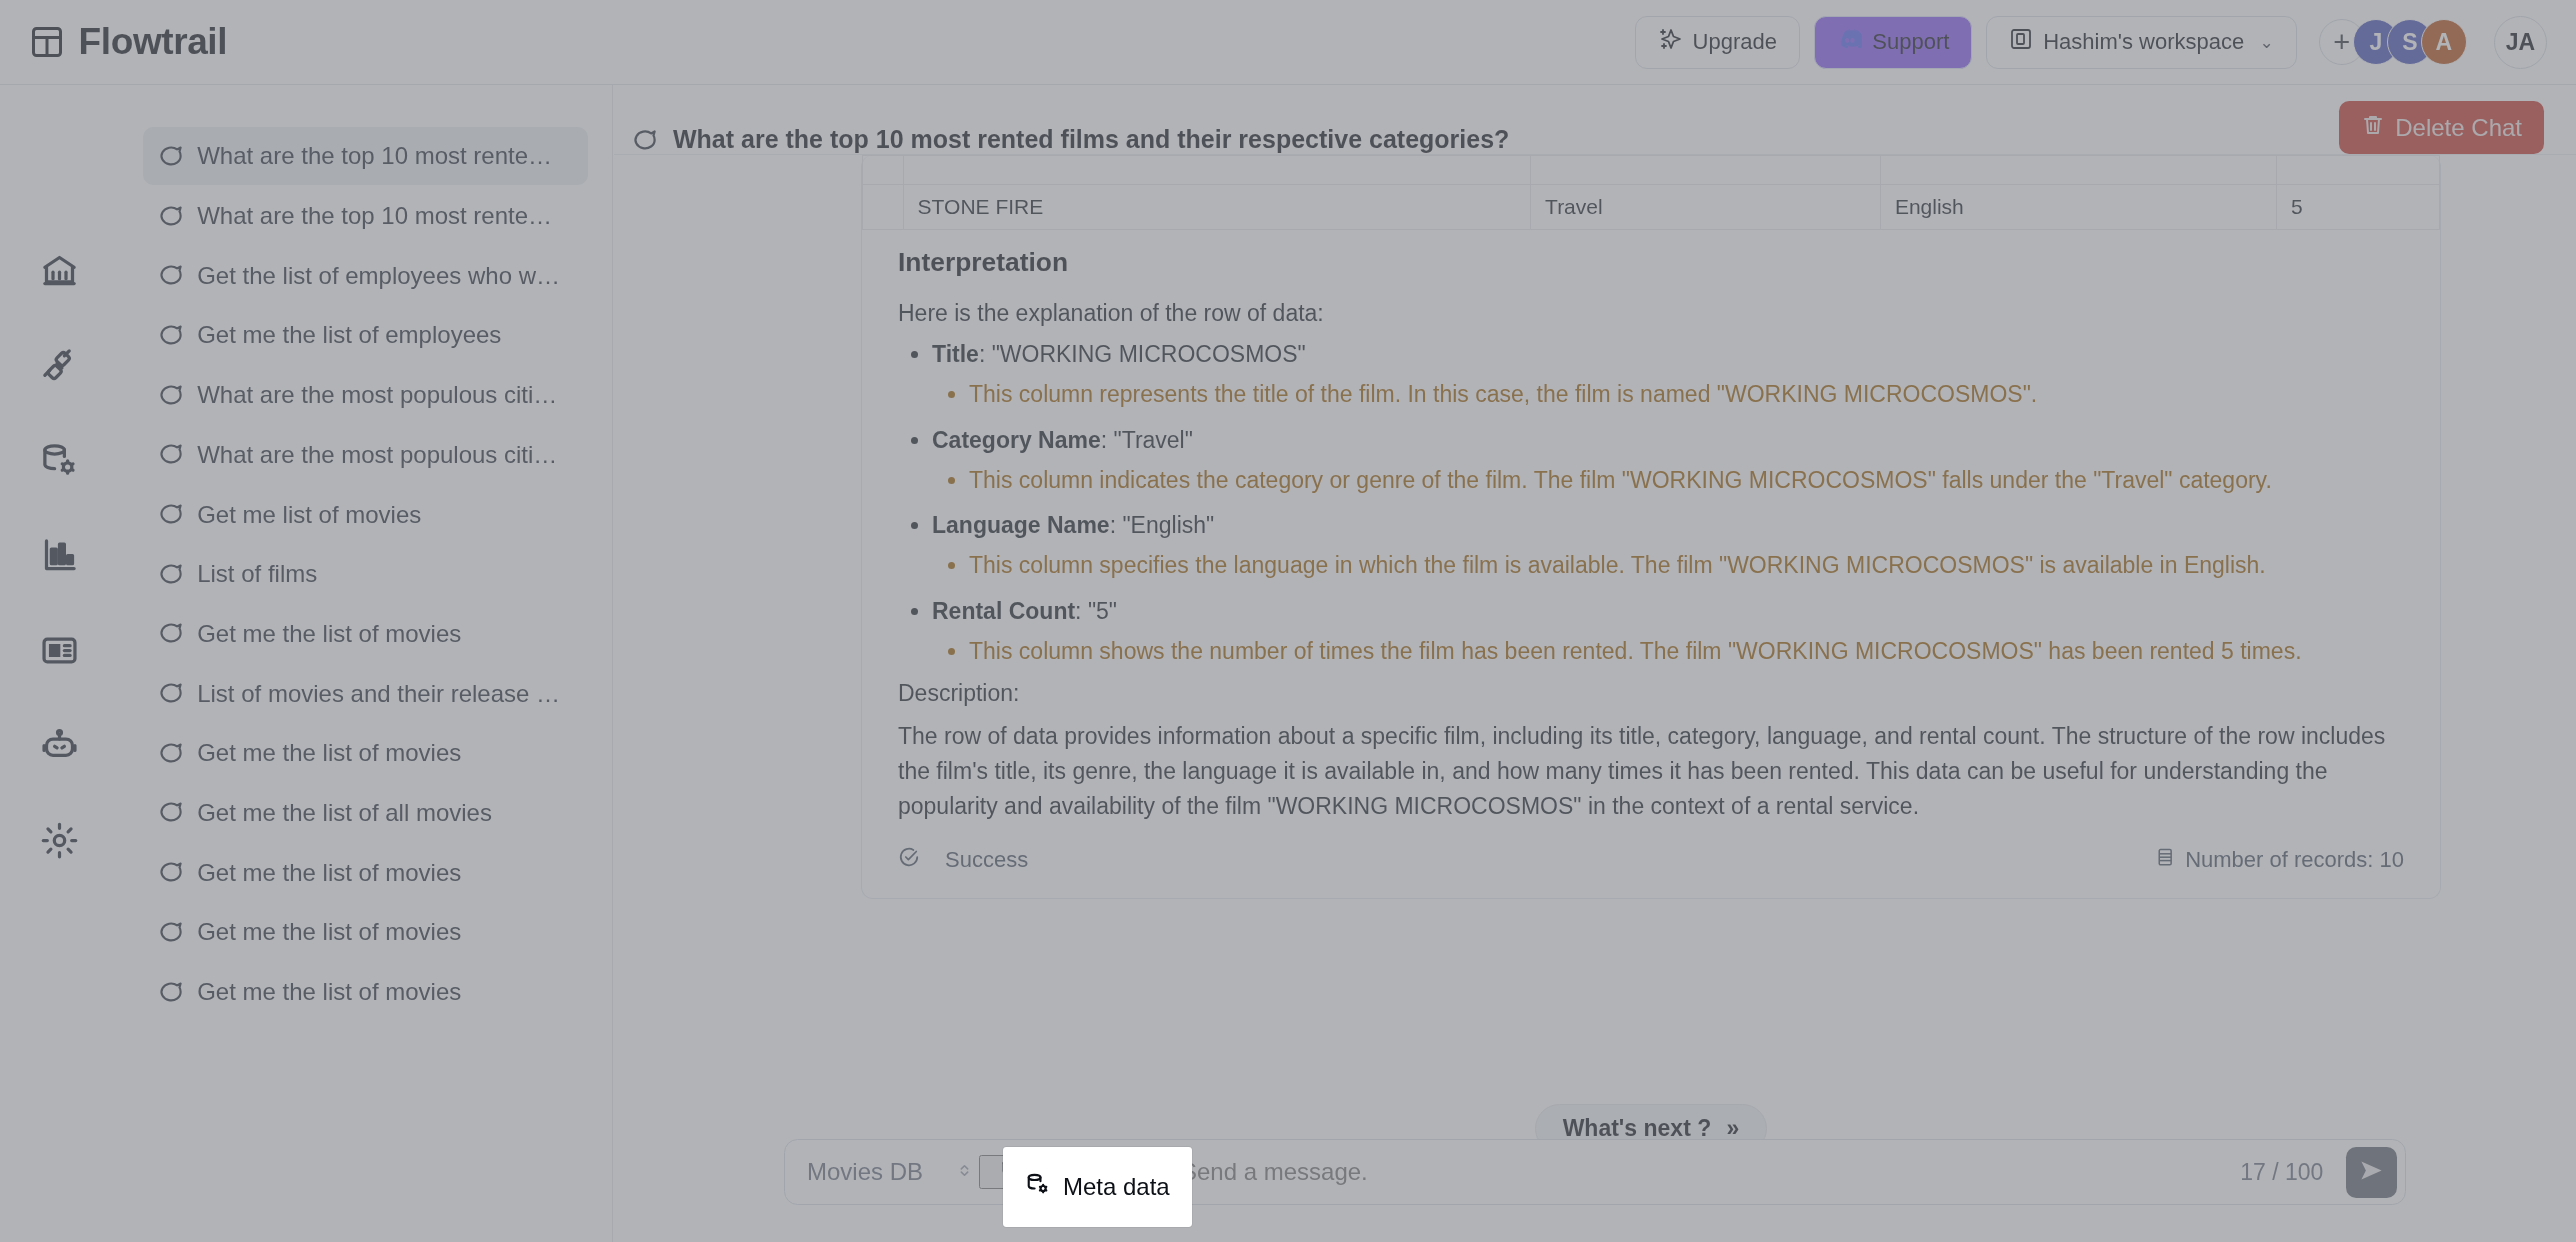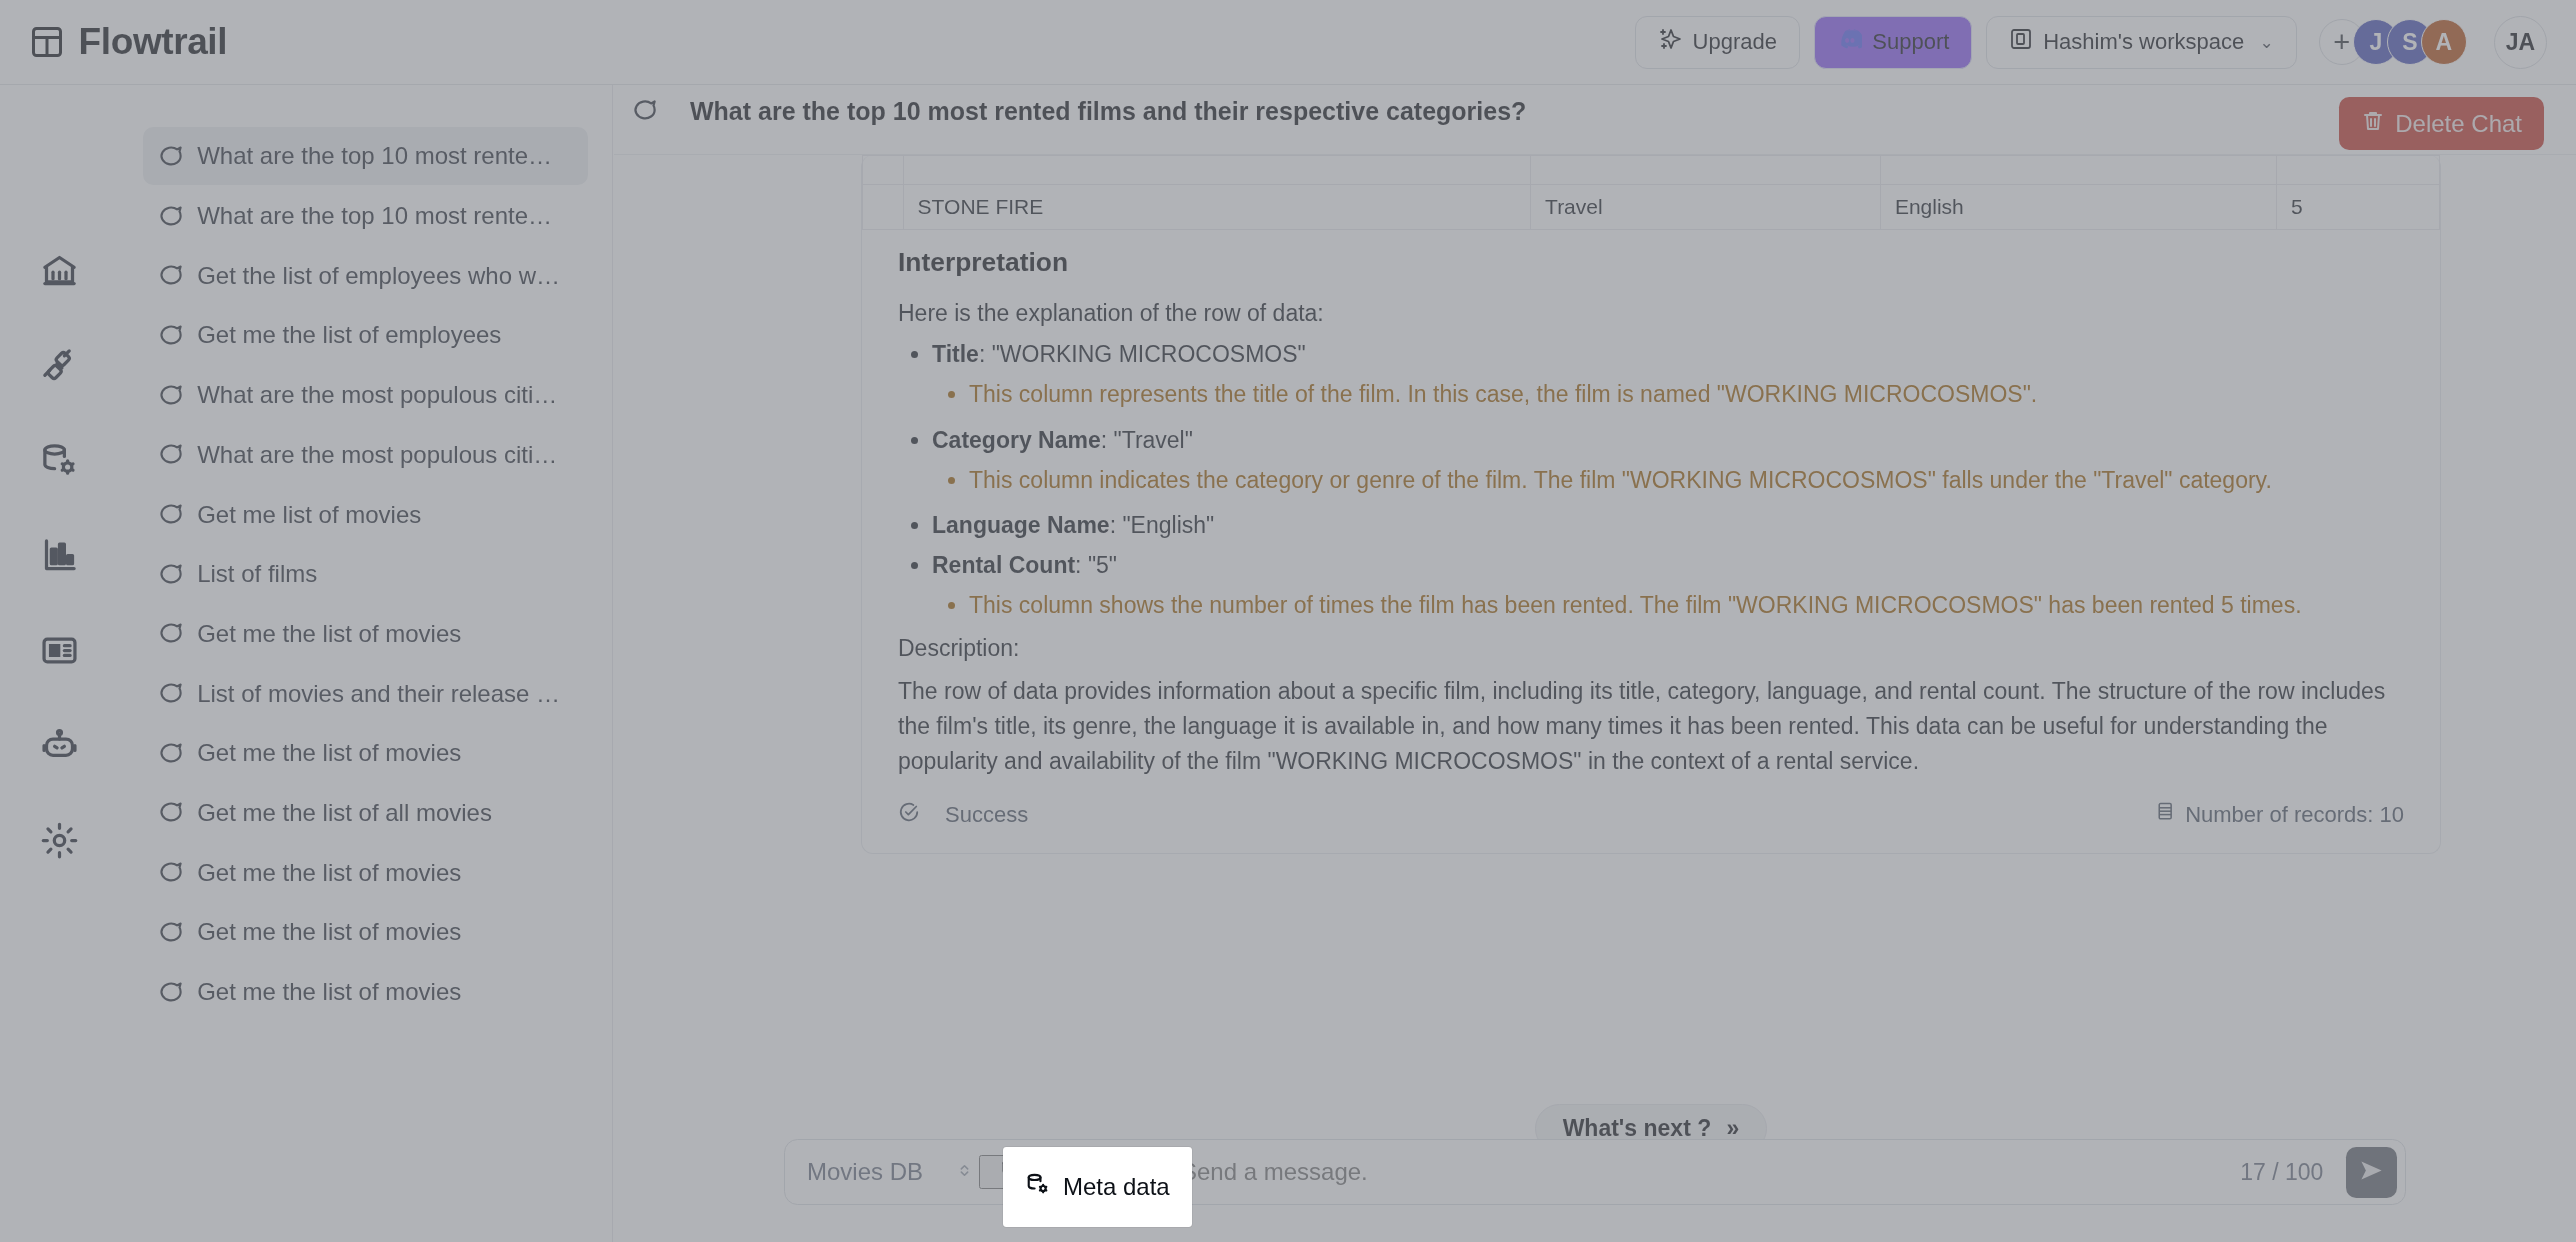--- a/index.html
+++ b/index.html
@@ -95,22 +95,22 @@
   .bubble { flex: none; width: 27px; height: 27px; color: #2b303b; }
 
   
   .main {
     position: absolute; top: 85px; left: 614px;
     width: 1962px; height: 1157px;
     background: #ffffff;
     display: flex; flex-direction: column;
   }
   .main-head {
-    height: 58px; display: flex; align-items: flex-start;
-    padding: 0 32px 0 17px; gap: 32px;
+    height: 58px; display: flex; align-items: flex-end;
+    padding: 0 32px 0 17px; gap: 15px;
     border-bottom: 0.9px solid #eceef1;
     margin-top: 12px;
   }
   .main-head .q {
     font-size: 25px; font-weight: 700; color: #14161c;
     white-space: nowrap; overflow: hidden; text-overflow: ellipsis;
   }
   .delete-btn {
     margin-left: auto; display: flex; align-items: center; gap: 10.2px;
     height: 53px; padding: 0 22px; border-radius: 10.2px;
@@ -477,21 +477,23 @@
         <div class="body-pad">
           <div class="h-interp">Interpretation</div>
           <div class="p">Here is the explanation of the row of data:</div>
           <ul class="lvl1" id="interp-list">
               <li><span class="b">Title</span><span>: "WORKING MICROCOSMOS"</span><ul class="lvl2">
                   <li>This column represents the title of the film. In this case, the film is named "WORKING MICROCOSMOS".</li>
                 </ul></li>
               <li><span class="b">Category Name</span><span>: "Travel"</span><ul class="lvl2">
                   <li>This column indicates the category or genre of the film. The film "WORKING MICROCOSMOS" falls under the "Travel" category.</li>
                 </ul></li>
-              <li><span class="b">Language Name</span><span>: "English"</span></li>
+              <li><span class="b">Language Name</span><span>: "English"</span><ul class="lvl2">
+                  <li>This column specifies the language in which the film is available. The film "WORKING MICROCOSMOS" is available in English.</li>
+                </ul></li>
               <li><span class="b">Rental Count</span><span>: "5"</span><ul class="lvl2">
                   <li>This column shows the number of times the film has been rented. The film "WORKING MICROCOSMOS" has been rented 5 times.</li>
                 </ul></li>
             </ul>
           <div class="desc-label">Description:</div>
           <div class="desc-body">The row of data provides information about a specific film, including its title, category, language, and rental count. The structure of the row includes the film's title, its genre, the language it is available in, and how many times it has been rented. This data can be useful for understanding the popularity and availability of the film "WORKING MICROCOSMOS" in the context of a rental service.</div>
         </div>
 
         <div class="card-foot">
           <div class="left">

